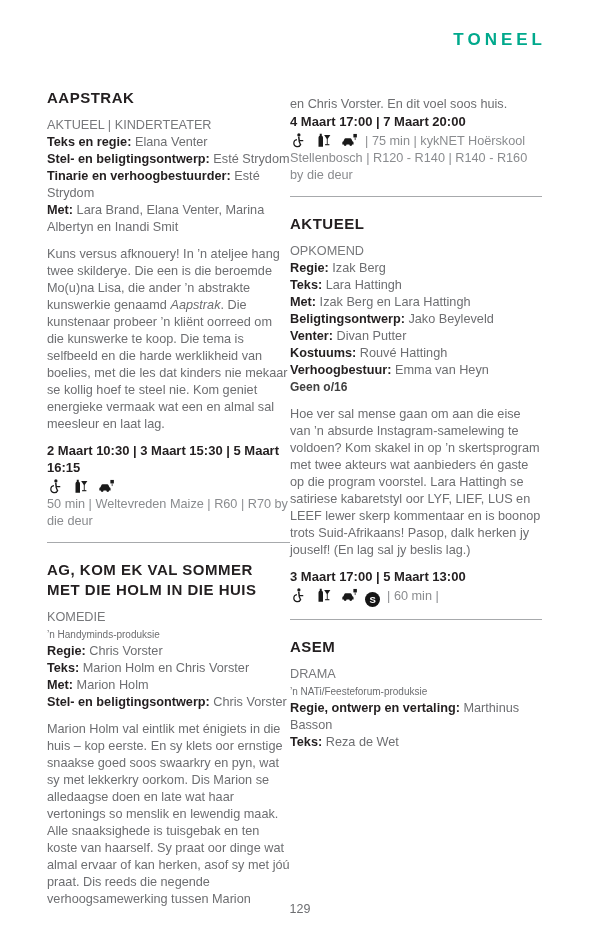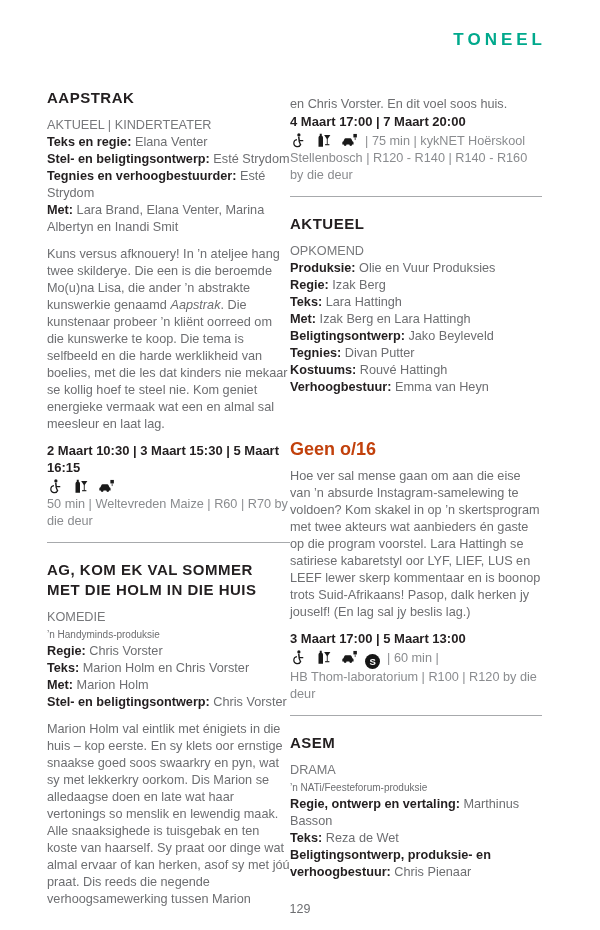--- a/index.html
+++ b/index.html
@@ -22,21 +22,21 @@
 
   .show-title {
     font-size:15px; line-height:20px; font-weight:bold;
     letter-spacing:.5px; color:#231f20; margin:0 0 9px 0;
   }
   .genre { font-size:12.7px; line-height:17px; color:#77787b; }
   .prod-line { font-size:10px; line-height:17px; color:#6d6e71; }
   .credit { font-size:12.7px; line-height:17px; }
   .credit .lbl { font-weight:bold; color:#231f20; }
   .credit .val { color:#6d6e71; }
-  .agegate { font-size:18px; line-height:17px; font-weight:bold; color:#c2410c;margin-top:45px; }
+  .agegate { font-size:12px; line-height:17px; font-weight:bold; color:#404040; }
   .desc { font-size:12.7px; line-height:17px; color:#6d6e71; margin:10px 0 0 0; }
   .desc .it { font-style:italic; }
   .dates {
     font-size:13px; line-height:17px; font-weight:bold;
     color:#231f20; margin-top:9px;
   }
   .iconrow { margin-top:3px; font-size:12.7px; line-height:17px; }
   .iconrow svg, .iconrow .sbadge {
     display:inline-block; vertical-align:-3px; margin-right:7px;
   }
@@ -70,21 +70,21 @@
         <div class="genre">AKTUEEL | KINDERTEATER</div>
         <div class="credit">
           <span class="lbl">Teks en regie:</span>
           <span class="val">Elana Venter</span>
         </div>
         <div class="credit">
           <span class="lbl">Stel- en beligtingsontwerp:</span>
           <span class="val">Esté Strydom</span>
         </div>
         <div class="credit">
-          <span class="lbl">Tegnies en verhoogbestuurder:</span>
+          <span class="lbl">Tinarie en verhoogbestuurder:</span>
           <span class="val">Esté Strydom</span>
         </div>
         <div class="credit">
           <span class="lbl">Met:</span>
           <span class="val">Lara Brand, Elana Venter, Marina Albertyn en Inandi Smit</span>
         </div>
         <p class="desc"><span>Kuns versus afknouery! In ’n ateljee hang twee skilderye. Die een is die beroemde Mo(u)na Lisa, die ander ’n abstrakte kunswerkie genaamd </span><span class="it">Aapstrak</span><span>. Die kunstenaar probeer ’n kliënt oorreed om die kunswerke te koop. Die tema is selfbeeld en die harde werklikheid van boelies, met die les dat kinders nie mekaar se kollig hoef te steel nie. Kom geniet energieke vermaak wat een en almal sal meesleur en laat lag.</span></p>
         <div class="dates">2 Maart 10:30 | 3 Maart 15:30 | 5 Maart 16:15</div>
         <div class="iconrow">
           <svg class="icon" width="15" height="15" viewBox="0 0 24 24">
@@ -158,41 +158,37 @@
             </svg><span class="meta">| 75 min | kykNET Hoërskool Stellenbosch | R120 - R140 | R140 - R160 by die deur</span>
         </div>
       </div>
 
       <hr class="rule">
 
       <div>
         <h2 class="show-title">AKTUEEL</h2>
         <div class="genre">OPKOMEND</div>
         <div class="credit">
-          <span class="lbl">Produksie:</span>
-          <span class="val">Olie en Vuur Produksies</span>
-        </div>
-        <div class="credit">
           <span class="lbl">Regie:</span>
           <span class="val">Izak Berg</span>
         </div>
         <div class="credit">
           <span class="lbl">Teks:</span>
           <span class="val">Lara Hattingh</span>
         </div>
         <div class="credit">
           <span class="lbl">Met:</span>
           <span class="val">Izak Berg en Lara Hattingh</span>
         </div>
         <div class="credit">
           <span class="lbl">Beligtingsontwerp:</span>
           <span class="val">Jako Beyleveld</span>
         </div>
         <div class="credit">
-          <span class="lbl">Tegnies:</span>
+          <span class="lbl">Venter:</span>
           <span class="val">Divan Putter</span>
         </div>
         <div class="credit">
           <span class="lbl">Kostuums:</span>
           <span class="val">Rouvé Hattingh</span>
         </div>
         <div class="credit">
           <span class="lbl">Verhoogbestuur:</span>
           <span class="val">Emma van Heyn</span>
         </div>
@@ -210,40 +206,35 @@
               <path d="M13 3h10l-5 7.4z"></path>
               <rect x="17.3" y="8.6" width="1.4" height="9.4"></rect>
               <rect x="14.6" y="17.8" width="6.8" height="1.8"></rect>
             </svg>
           <svg class="icon" width="17" height="15" viewBox="0 0 26 24">
               <rect x="19.2" y="1.5" width="5.6" height="5.6"></rect>
               <rect x="21.4" y="7.1" width="1.2" height="4.2"></rect>
               <path d="M1.5 15.6c0-1.2.7-2.2 1.8-2.4l1.6-3.5c.3-.7 1-1.2 1.8-1.2h7.6c.8 0 1.5.5 1.8 1.2l1.6 3.5c1.1.2 1.8 1.2 1.8 2.4v2.9h-2.2a2.3 2.3 0 0 1-4.6 0H8.3a2.3 2.3 0 0 1-4.6 0H1.5z"></path>
             </svg><span class="sbadge">S</span><span class="meta">| 60 min |</span>
         </div>
-        <div class="meta">HB Thom-laboratorium | R100 | R120 by die deur</div>
       </div>
 
       <hr class="rule">
 
       <div>
         <h2 class="show-title">ASEM</h2>
         <div class="genre">DRAMA</div>
         <div class="prod-line">’n NATi/Feesteforum-produksie</div>
         <div class="credit">
           <span class="lbl">Regie, ontwerp en vertaling:</span>
           <span class="val">Marthinus Basson</span>
         </div>
         <div class="credit">
           <span class="lbl">Teks:</span>
           <span class="val">Reza de Wet</span>
         </div>
-        <div class="credit">
-          <span class="lbl">Beligtingsontwerp, produksie- en verhoogbestuur:</span>
-          <span class="val">Chris Pienaar</span>
-        </div>
       </div>
 
     </div>
   </div>
 
   <div class="footer">129</div>
 </div>
 
 </body></html>

